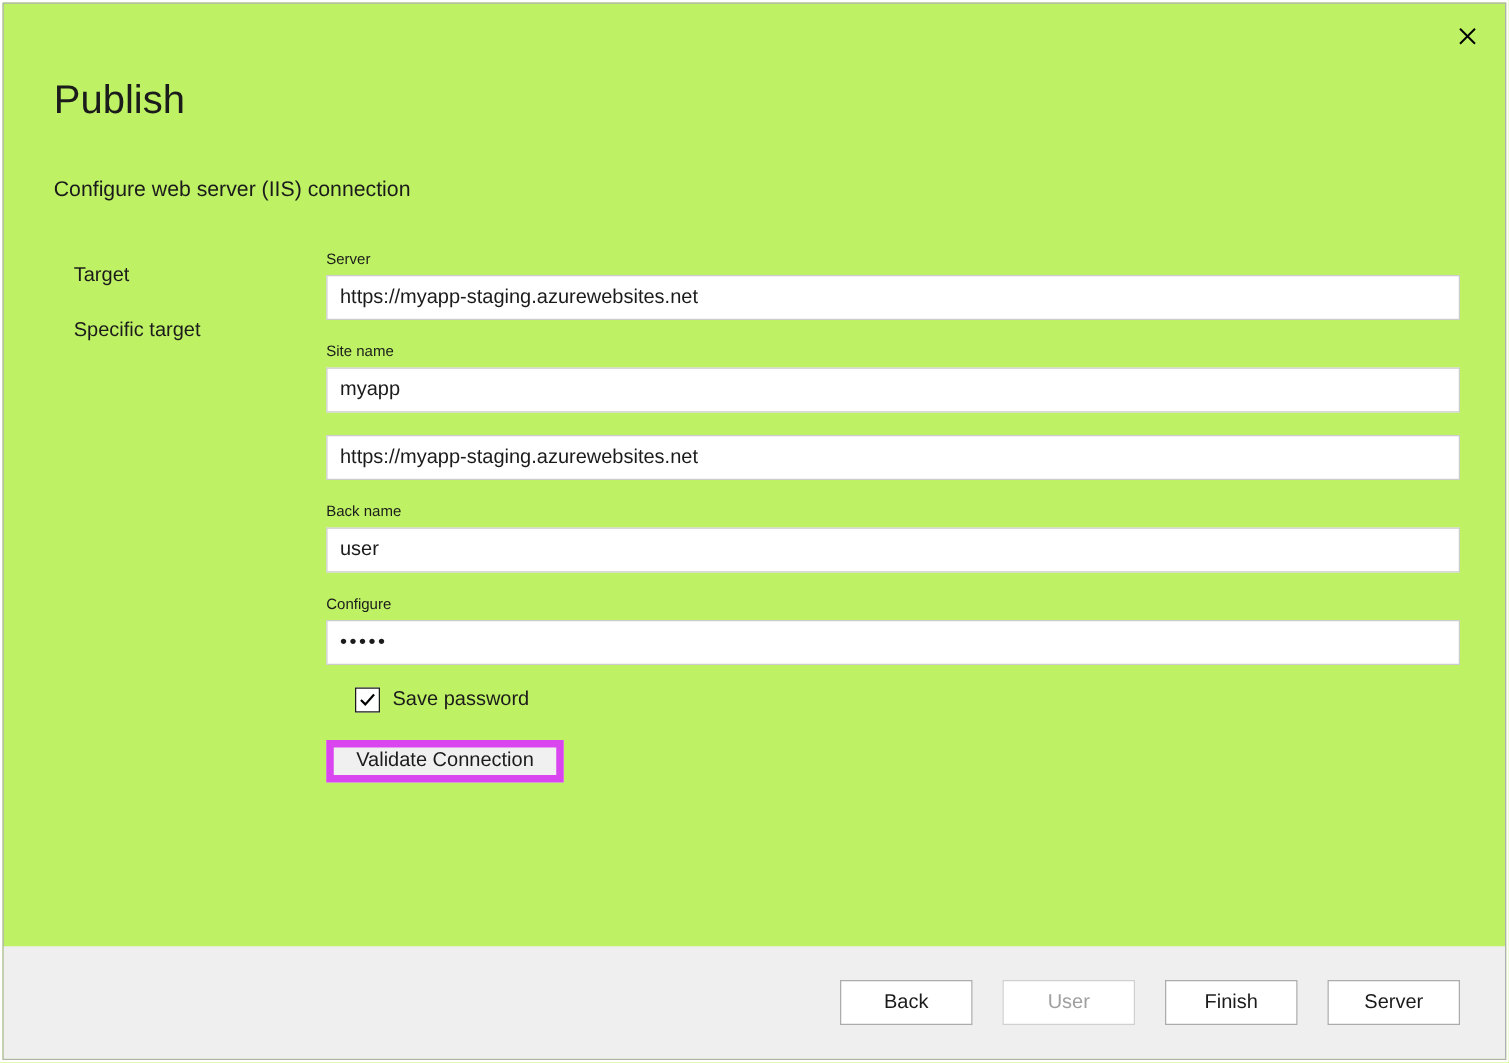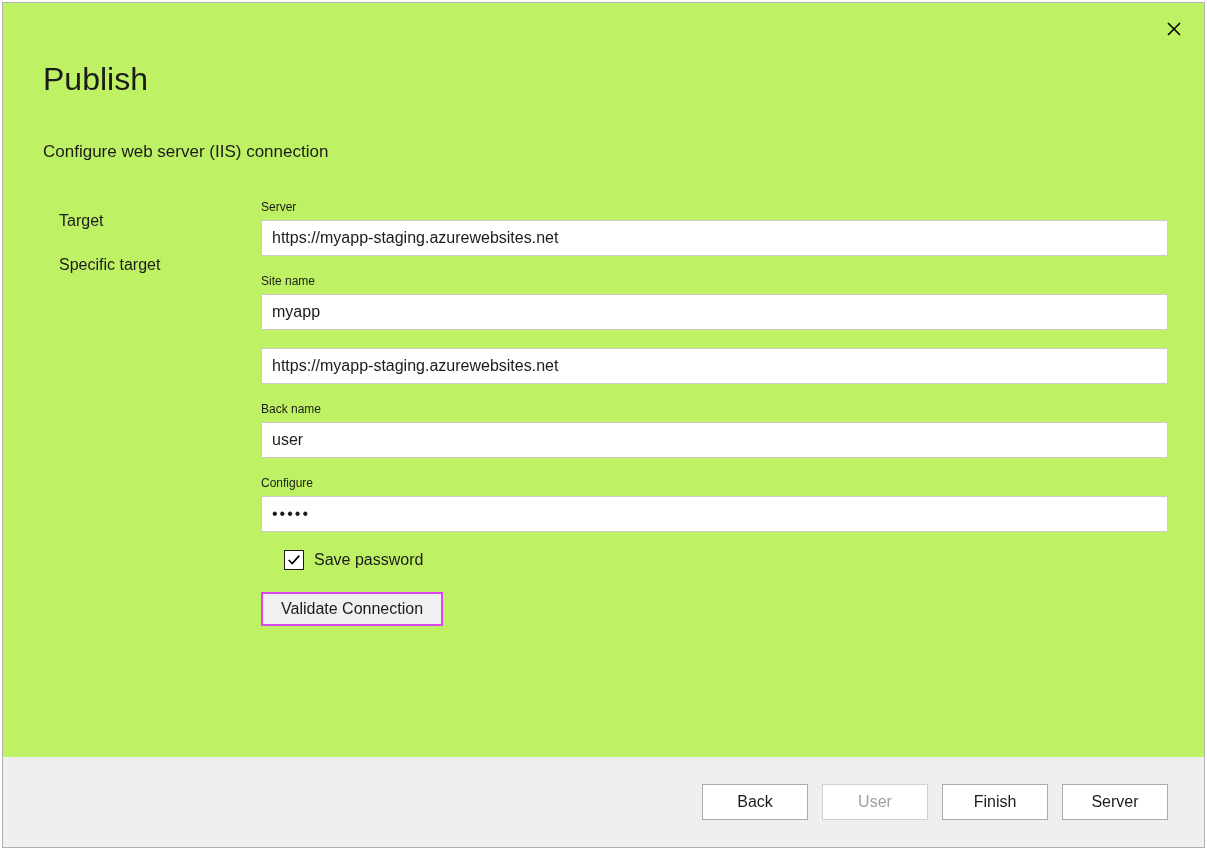--- a/index.html
+++ b/index.html
@@ -139,32 +139,32 @@
     .checkbox-label {
       font-size: 16px;
       color: #1b1b1b;
     }
     .validate-btn {
       height: 34px;
       padding: 0 18px;
       font-size: 16px;
       font-family: inherit;
       background: #f0f0f0;
-      border: 2px solid #d946ef;
+      border: 6px solid #d946ef;
       color: #1b1b1b;
       cursor: pointer;
     }
     .footer {
       height: 90px;
       background: #efefef;
       display: flex;
       align-items: center;
       justify-content: flex-end;
       padding: 0 36px;
-      gap: 14px;
+      gap: 24px;
     }
     .footer-btn {
       width: 106px;
       height: 36px;
       font-size: 16px;
       font-family: inherit;
       border: 1px solid #acacac;
       background: #ffffff;
       color: #1b1b1b;
       cursor: pointer;

